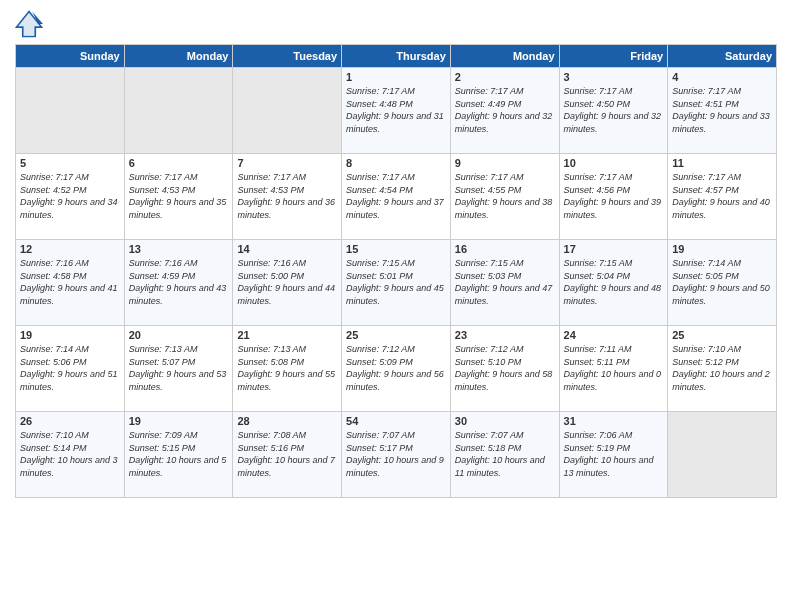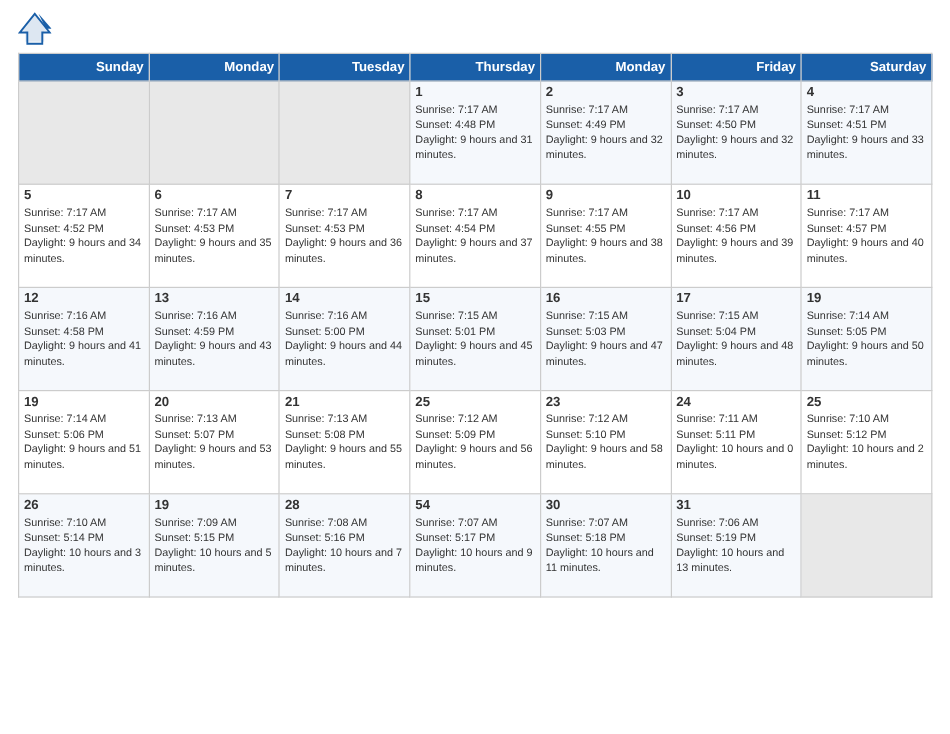--- a/index.html
+++ b/index.html
@@ -80,20 +80,21 @@
     .day-num {
       font-weight: bold;
       font-size: 11px;
       margin-bottom: 2px;
       display: block;
     }
     .day-info {
       font-size: 9px;
       line-height: 1.4;
       color: #333;
+      font-style: italic;
     }
     .empty-cell {
       background-color: #e8e8e8 !important;
     }
   </style>
 </head>
 <body>
 
 <div class="container">
   <div class="header">

